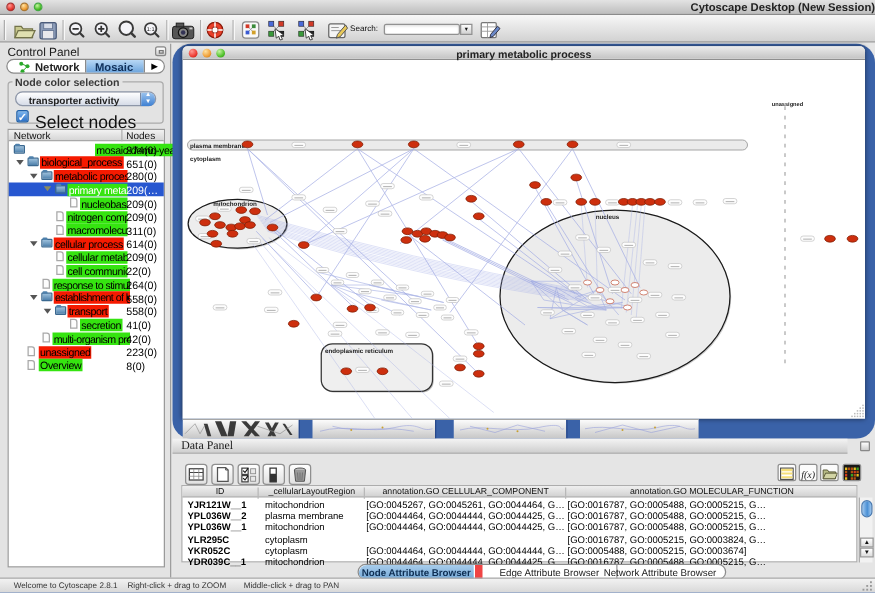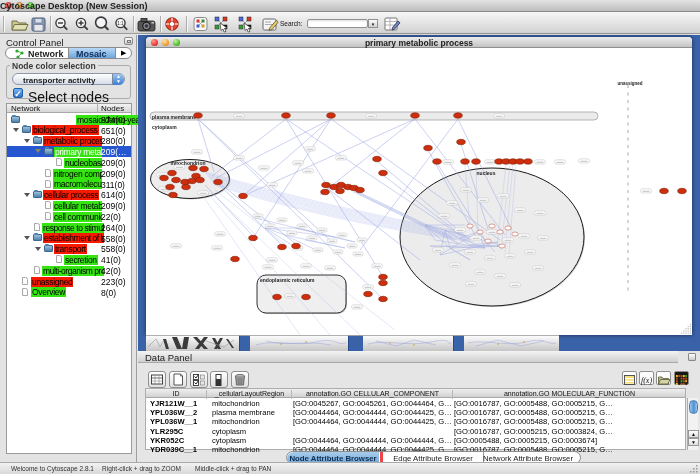--- a/index.html
+++ b/index.html
@@ -2,21 +2,21 @@
 <html><head>
 <meta charset="utf-8">
 <style>
 * { margin:0; padding:0; box-sizing:border-box; }
 html,body { width:700px; height:474px; overflow:hidden; }
 body { position:relative; font-family:"Liberation Sans", sans-serif; background:#e6e6e6; }
 .abs { position:absolute; }
 
 #titlebar { left:0; top:0; width:700px; height:12px; background:linear-gradient(#e3e3e3,#bdbdbd); border-bottom:1px solid #8a8a8a; }
 .light { position:absolute; top:2px; width:7px; height:7px; border-radius:50%; }
-#titlebar .t { position:absolute; left:0; right:0; top:1px; text-align:left; font-size:9px; font-weight:bold; color:#222; }
+#titlebar .t { position:absolute; left:0; right:0; top:1px; text-align:right; font-size:9px; font-weight:bold; color:#222; }
 
 #toolbar { left:0; top:12px; width:700px; height:22px; background:linear-gradient(#f7f7f7,#d2d2d2); border-bottom:1px solid #9a9a9a; }
 #searchlab { position:absolute; left:280px; top:8px; font-size:6.5px; color:#111; }
 #searchbox { position:absolute; left:307px; top:7px; width:61px; height:9px; background:#fff; border:1px solid #919191; border-radius:2px; box-shadow: inset 0 1px 2px #00000022;}
 #searchdrop { position:absolute; left:368px; top:7px; width:10px; height:9px; background:linear-gradient(#fdfdfd,#d0d0d0); border:1px solid #919191; font-size:5px; text-align:center; line-height:8px; color:#111; }
 
 #cpanel { left:0; top:35px; width:137px; height:427px; background:#e3e3e3; border-right:1px solid #9e9e9e; }
 #cpanel .title { position:absolute; left:6px; top:2px; font-size:9.5px; color:#1a1a1a; }
 #cpfloat { position:absolute; left:124px; top:2px; width:9px; height:8px; border:1px solid #888; border-radius:2px; background:linear-gradient(#fff,#ccc); }
 
@@ -42,27 +42,27 @@
 .trow { position:absolute; left:0; width:124px; height:10.8px; font-size:8.5px; color:#000; }
 .trow .nm { position:absolute; top:0.6px; padding:0 1px; white-space:nowrap; overflow:hidden; letter-spacing:-0.3px; }
 .trow .ct { position:absolute; left:94px; top:0.8px; font-size:8.5px; }
 .tri { position:absolute; top:3px; width:0; height:0; border-left:3.5px solid transparent; border-right:3.5px solid transparent; border-top:4.5px solid #555; }
 .fold { position:absolute; top:1.5px; width:9px; height:7px; background:linear-gradient(#9cc0dc,#4f81ac); border:1px solid #3a6890; border-radius:1px; }
 .fold:before { content:""; position:absolute; left:0px; top:-2px; width:4px; height:2px; background:#4f81ac; border-radius:1px 1px 0 0; }
 .file { position:absolute; top:1px; width:6px; height:8px; background:#fdfdfd; border:0.8px solid #a8a8a8; border-radius:0 2.5px 0 0; }
 .grn { background:#35e410; }
 .red { background:#f51a00; }
 
-#desktop { left:138px; top:35px; width:562px; height:316px; background:#3a62a8; }
+#desktop { left:138px; top:35px; width:562px; height:316px; background:#3a62a8;border-radius:15px; }
 #innerwin { position:absolute; left:8px; top:2px; width:546px; height:298px; background:#fff; border-radius:4px 4px 0 0; box-shadow:0 0 4px #00000088; }
 #iwtitle { position:absolute; left:0; top:0; width:546px; height:11px; background:linear-gradient(#ececec,#c4c4c4); border-bottom:1px solid #8f8f8f; border-radius:4px 4px 0 0; }
 #iwtitle .t { position:absolute; left:0; right:0; top:1px; text-align:center; font-size:8.5px; font-weight:bold; color:#222; }
 
 #dpanel { left:138px; top:351px; width:562px; height:111px; background:#e5e5e5; }
-#dptitle { position:absolute; left:0; top:0; width:540px; height:12px; background:linear-gradient(#f4f4f4,#cfcfcf); border-bottom:1px solid #a8a8a8; }
+#dptitle { position:absolute; left:0; top:0; width:540px; height:12px; background:linear-gradient(#f4f4f4,#cfcfcf); border-bottom:1px solid #a8a8a8;font-family:Liberation Serif, serif; }
 #dptitle .t { position:absolute; left:7px; top:1px; font-size:9.5px; color:#1a1a1a; }
 .dpbtn { position:absolute; width:18px; height:17px; background:linear-gradient(#ffffff,#e0e0e0); border:1px solid #8f8f8f; border-radius:3px; }
 .dpbtn2 { position:absolute; width:15px; height:14px; background:#fcfcfc; border:1px solid #8f8f8f; border-radius:2px; }
 #dtable { position:absolute; left:7px; top:37px; width:541px; height:62px; background:#fff; border:1px solid #adadad; }
 #dhead { position:absolute; left:0; top:0; width:539px; height:9px; background:linear-gradient(#efefef,#d2d2d2); border-bottom:1px solid #a8a8a8; font-size:7px; color:#111; }
 #dhead div { position:absolute; top:0.5px; text-align:center; border-right:1px solid #b8b8b8; height:9px; }
 .drow { position:absolute; left:0; width:539px; height:9.2px; font-size:7.6px; color:#000; white-space:nowrap; }
 .drow b { position:absolute; left:4px; font-weight:bold; width:57px; overflow:hidden; }
 .drow .c2 { position:absolute; left:66px; width:80px; overflow:hidden; }
 .drow .c3 { position:absolute; left:147px; width:159px; overflow:hidden; }
@@ -782,21 +782,21 @@
         <span class="c4">[GO:0016787, GO:0005488, GO:0005215, G…</span>
       </div>
     <div id="vsb">
       <div class="thumb"></div>
       <div class="ab" style="top:32px;">▲</div>
       <div class="ab" style="top:40px;">▼</div>
     </div>
   </div>
   <div id="dtabs">
     <div class="sel" style="left:0; top:0; width:92px; height:13px; border-radius:7px 0 0 7px; line-height:13px;">Node Attribute Browser</div>
-    <div style="left:93px; width:104px; border-left:3px solid #ef4444; border-right:1px solid #999; height:12px; line-height:12px;">Edge Attribute Browser</div>
+    <div style="left:93px; width:114px; border-left:6px solid #ef4444; border-right:1px solid #999; height:12px; line-height:12px;">Edge Attribute Browser</div>
     <div style="left:188px; width:106px; height:12px; line-height:12px;">Network Attribute Browser</div>
   </div>
 </div>
 <div id="statusbar" class="abs">
   <span style="left:11px;">Welcome to Cytoscape 2.8.1</span>
   <span style="left:102px;">Right-click + drag to ZOOM</span>
   <span style="left:195px;">Middle-click + drag to PAN</span>
     <svg width="10" height="10" style="position:absolute;right:1px;top:1px;">
       <g fill="#999">
         <rect x="7" y="1" width="1.5" height="1.5"></rect>

